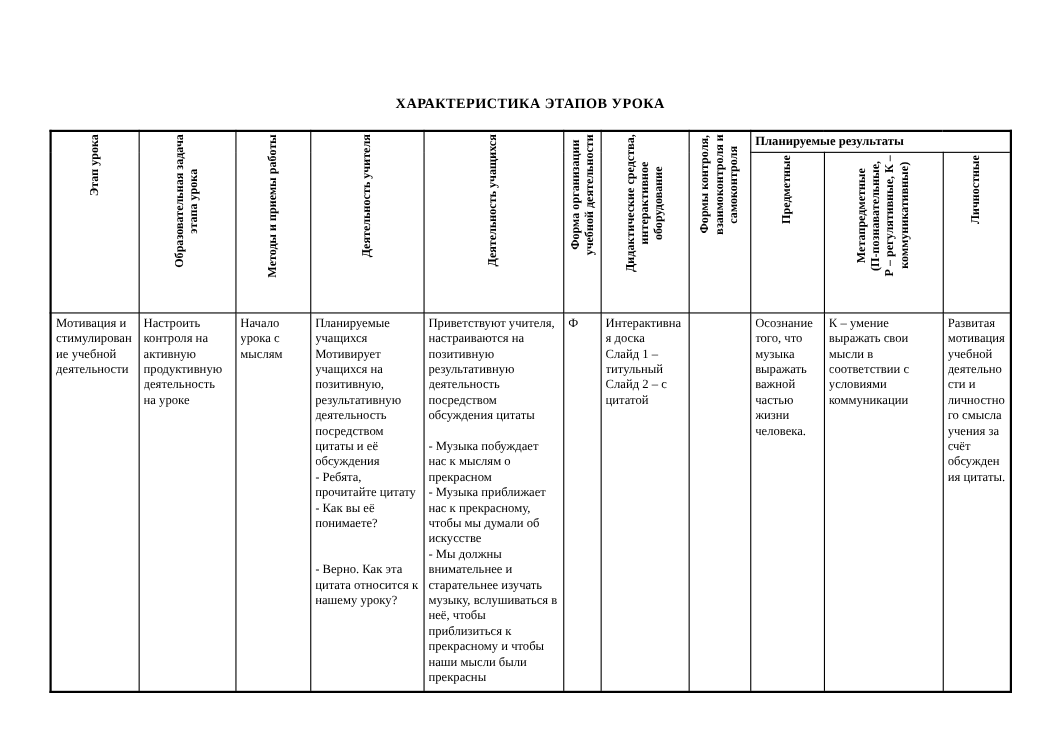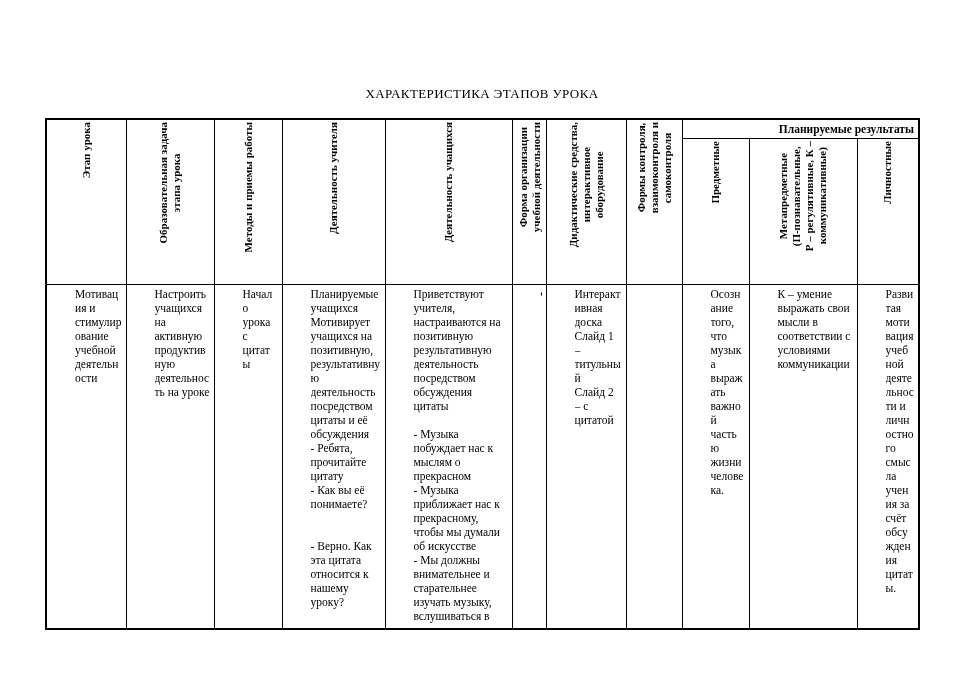--- a/index.html
+++ b/index.html
@@ -15,21 +15,21 @@
     color: #000;
     overflow: hidden;
   }
   .doc-title {
     position: absolute;
     top: 86px;
     left: 0;
     width: 964px;
     text-align: center;
     font-size: 13px;
-    font-weight: normal;
+    font-weight: bold;
     letter-spacing: 0.4px;
   }
   table.stages {
     position: absolute;
     left: 45px;
     top: 118px;
     width: 873px;
     border-collapse: collapse;
     table-layout: fixed;
     border: 2px solid #000;
@@ -41,21 +41,21 @@
     line-height: 14px;
     vertical-align: top;
     padding: 2px 4px;
     overflow: hidden;
   }
   tr.group-row { height: 14px; }
   tr.sub-row   { height: 146px; }
   tr.data-row  { height: 344px; }
   th.group-th {
     font-weight: bold;
-    text-align: right;
+    text-align: left;
     vertical-align: middle;
     padding: 0 2px;
     line-height: 13px;
     font-size: 11.5px;
   }
   th.vert {
     vertical-align: middle;
     text-align: center;
     padding: 2px;
   }
@@ -69,21 +69,20 @@
     line-height: 13px;
     text-align: center;
     max-height: 150px;
   }
   td.data > div {
     white-space: pre-line;
     overflow-wrap: break-word;
     word-wrap: break-word;
     height: 337px;
     overflow: hidden;
-    margin-left: 24px;
   }
 </style>
 </head>
 <body>
 
 <div class="doc-title">ХАРАКТЕРИСТИКА ЭТАПОВ УРОКА</div>
 
 <table class="stages">
   <colgroup>
     <col style="width:80px">
@@ -124,24 +123,24 @@
 коммуникативные)</span></th>
       <th class="vert"><span>Личностные</span></th>
     </tr>
   </thead>
   <tbody>
     <tr class="data-row">
       <td class="data">
           <div>Мотивация и стимулирование учебной деятельности</div>
         </td>
       <td class="data">
-          <div>Настроить учащихся на активную продуктивную деятельность на уроке</div>
+          <div>Настроить контроля на активную продуктивную деятельность на уроке</div>
         </td>
       <td class="data">
-          <div>Начало урока с цитаты</div>
+          <div>Начало урока с мыслям</div>
         </td>
       <td class="data">
           <div>Планируемые учащихся
 Мотивирует учащихся на позитивную, результативную деятельность посредством цитаты и её обсуждения
 - Ребята, прочитайте цитату
 - Как вы её понимаете?
 
 
 - Верно. Как эта цитата относится к нашему уроку?</div>
         </td>

